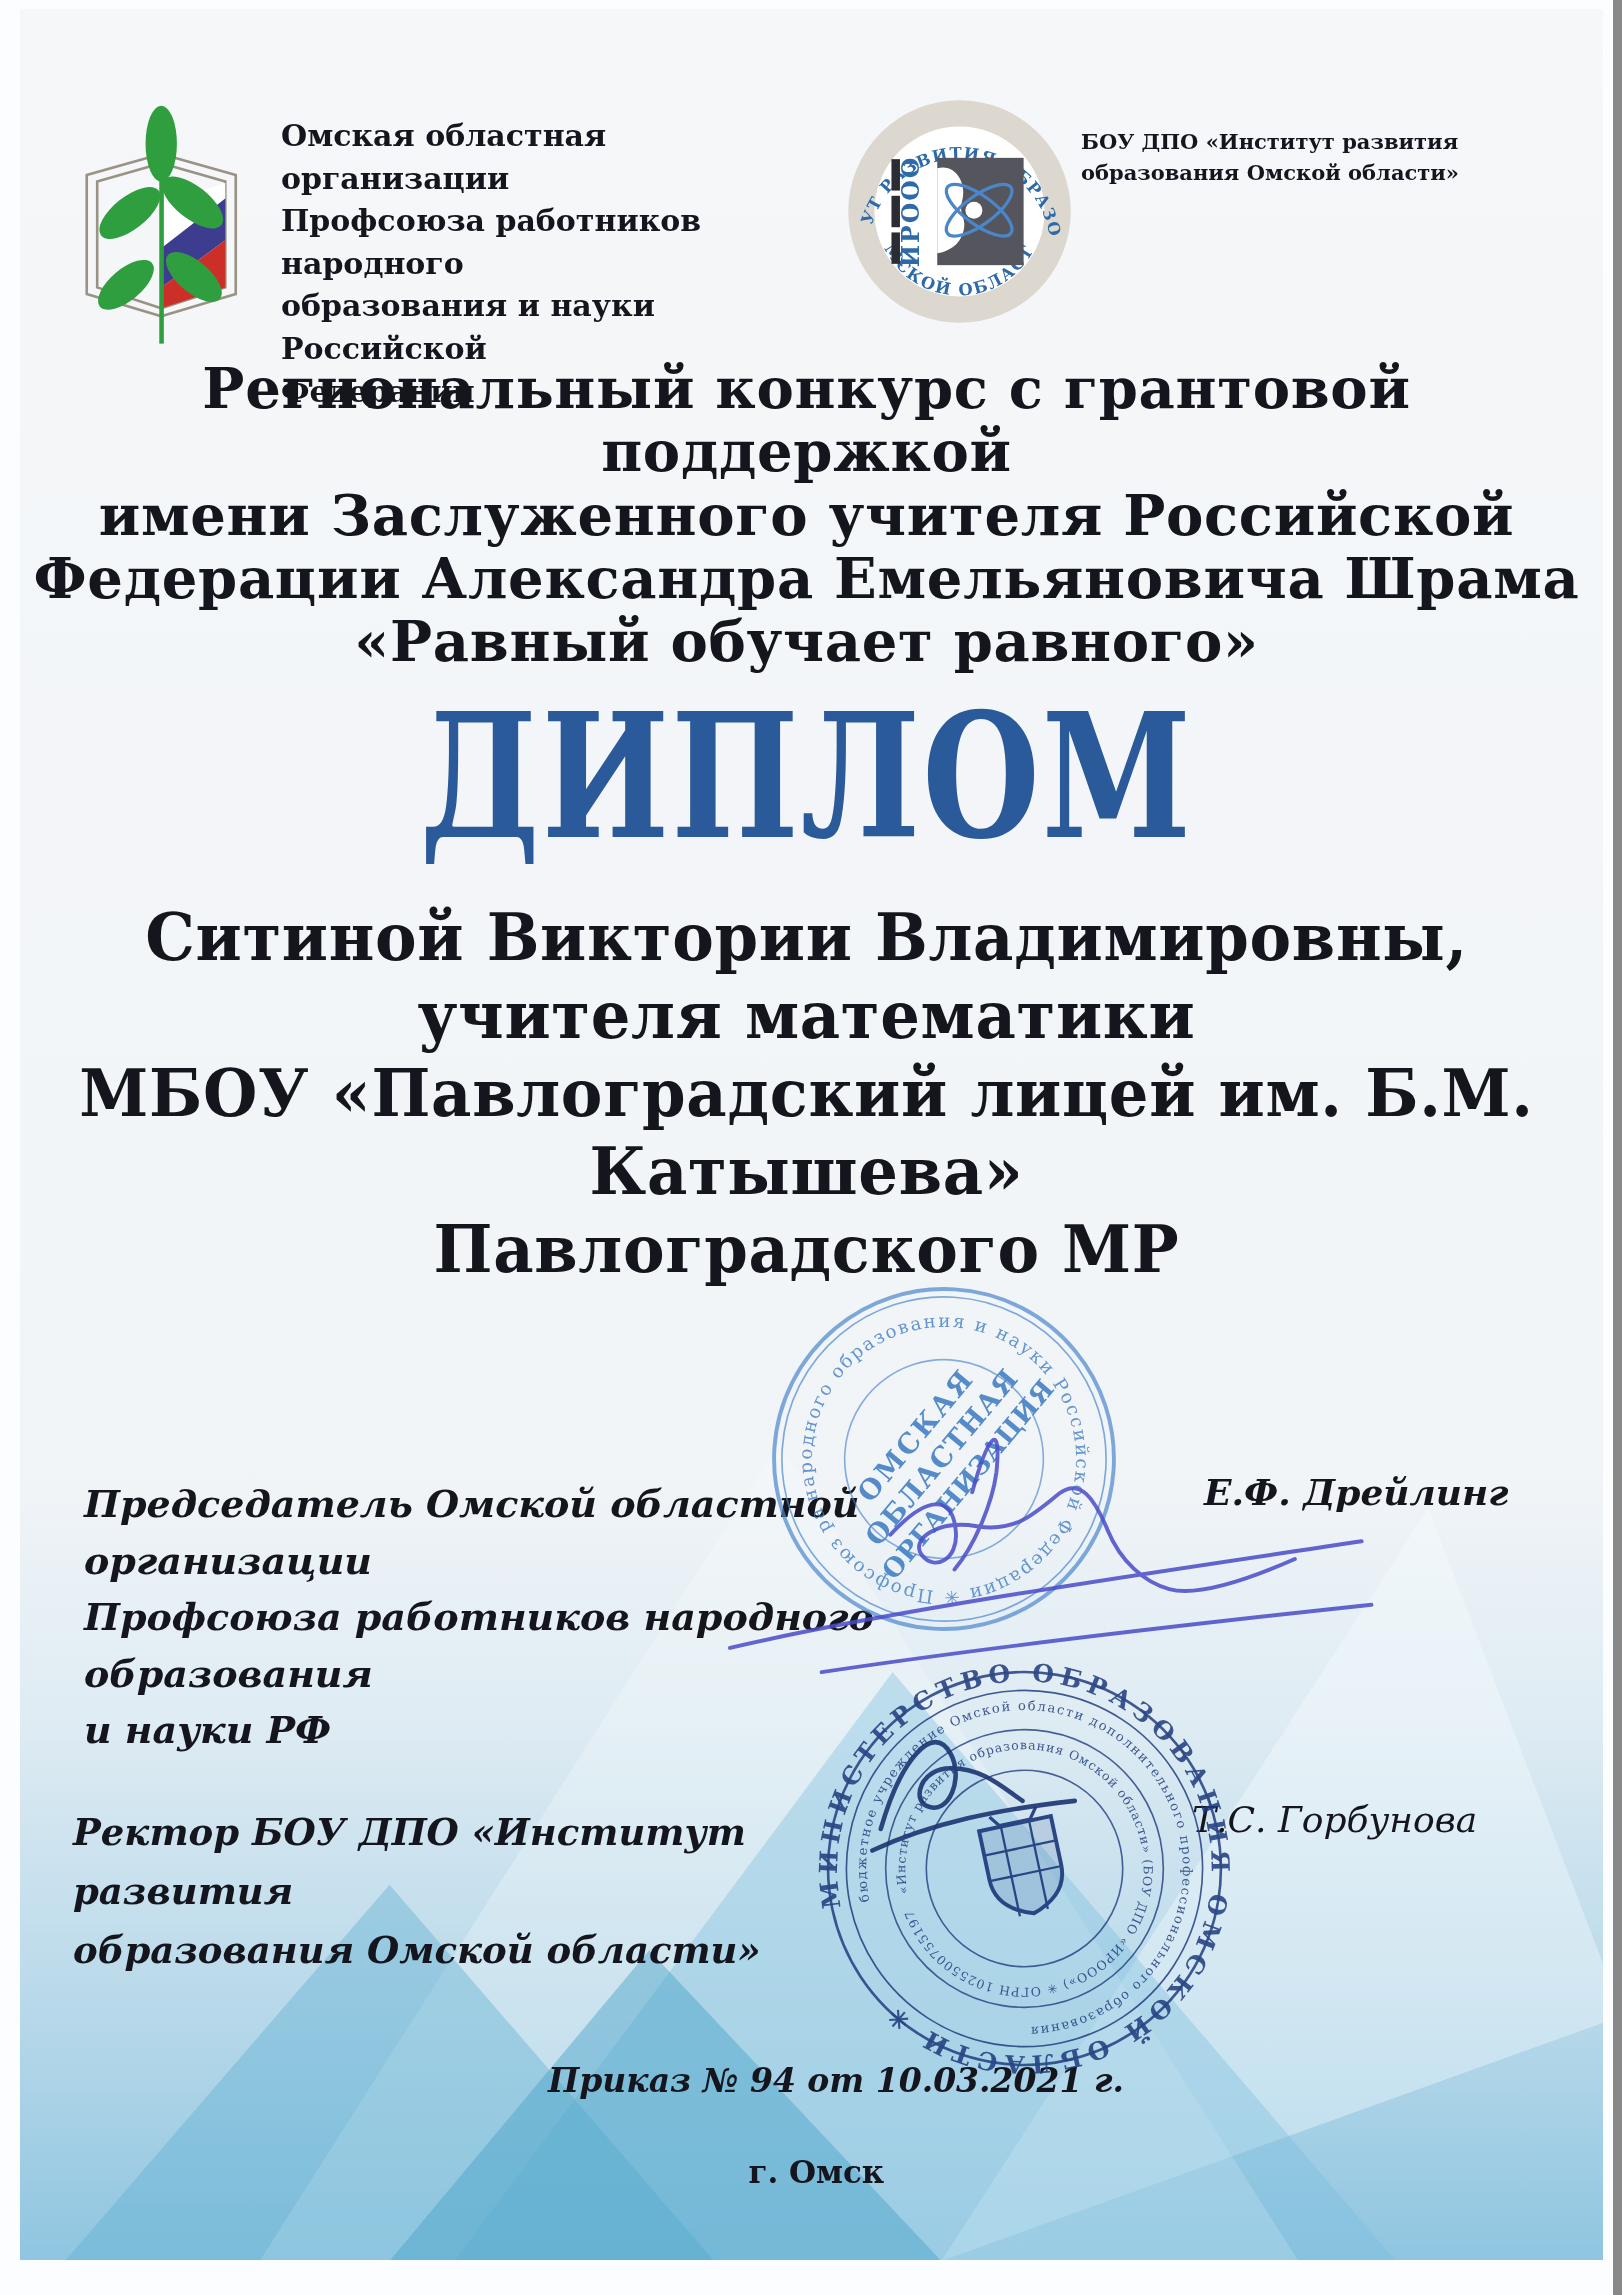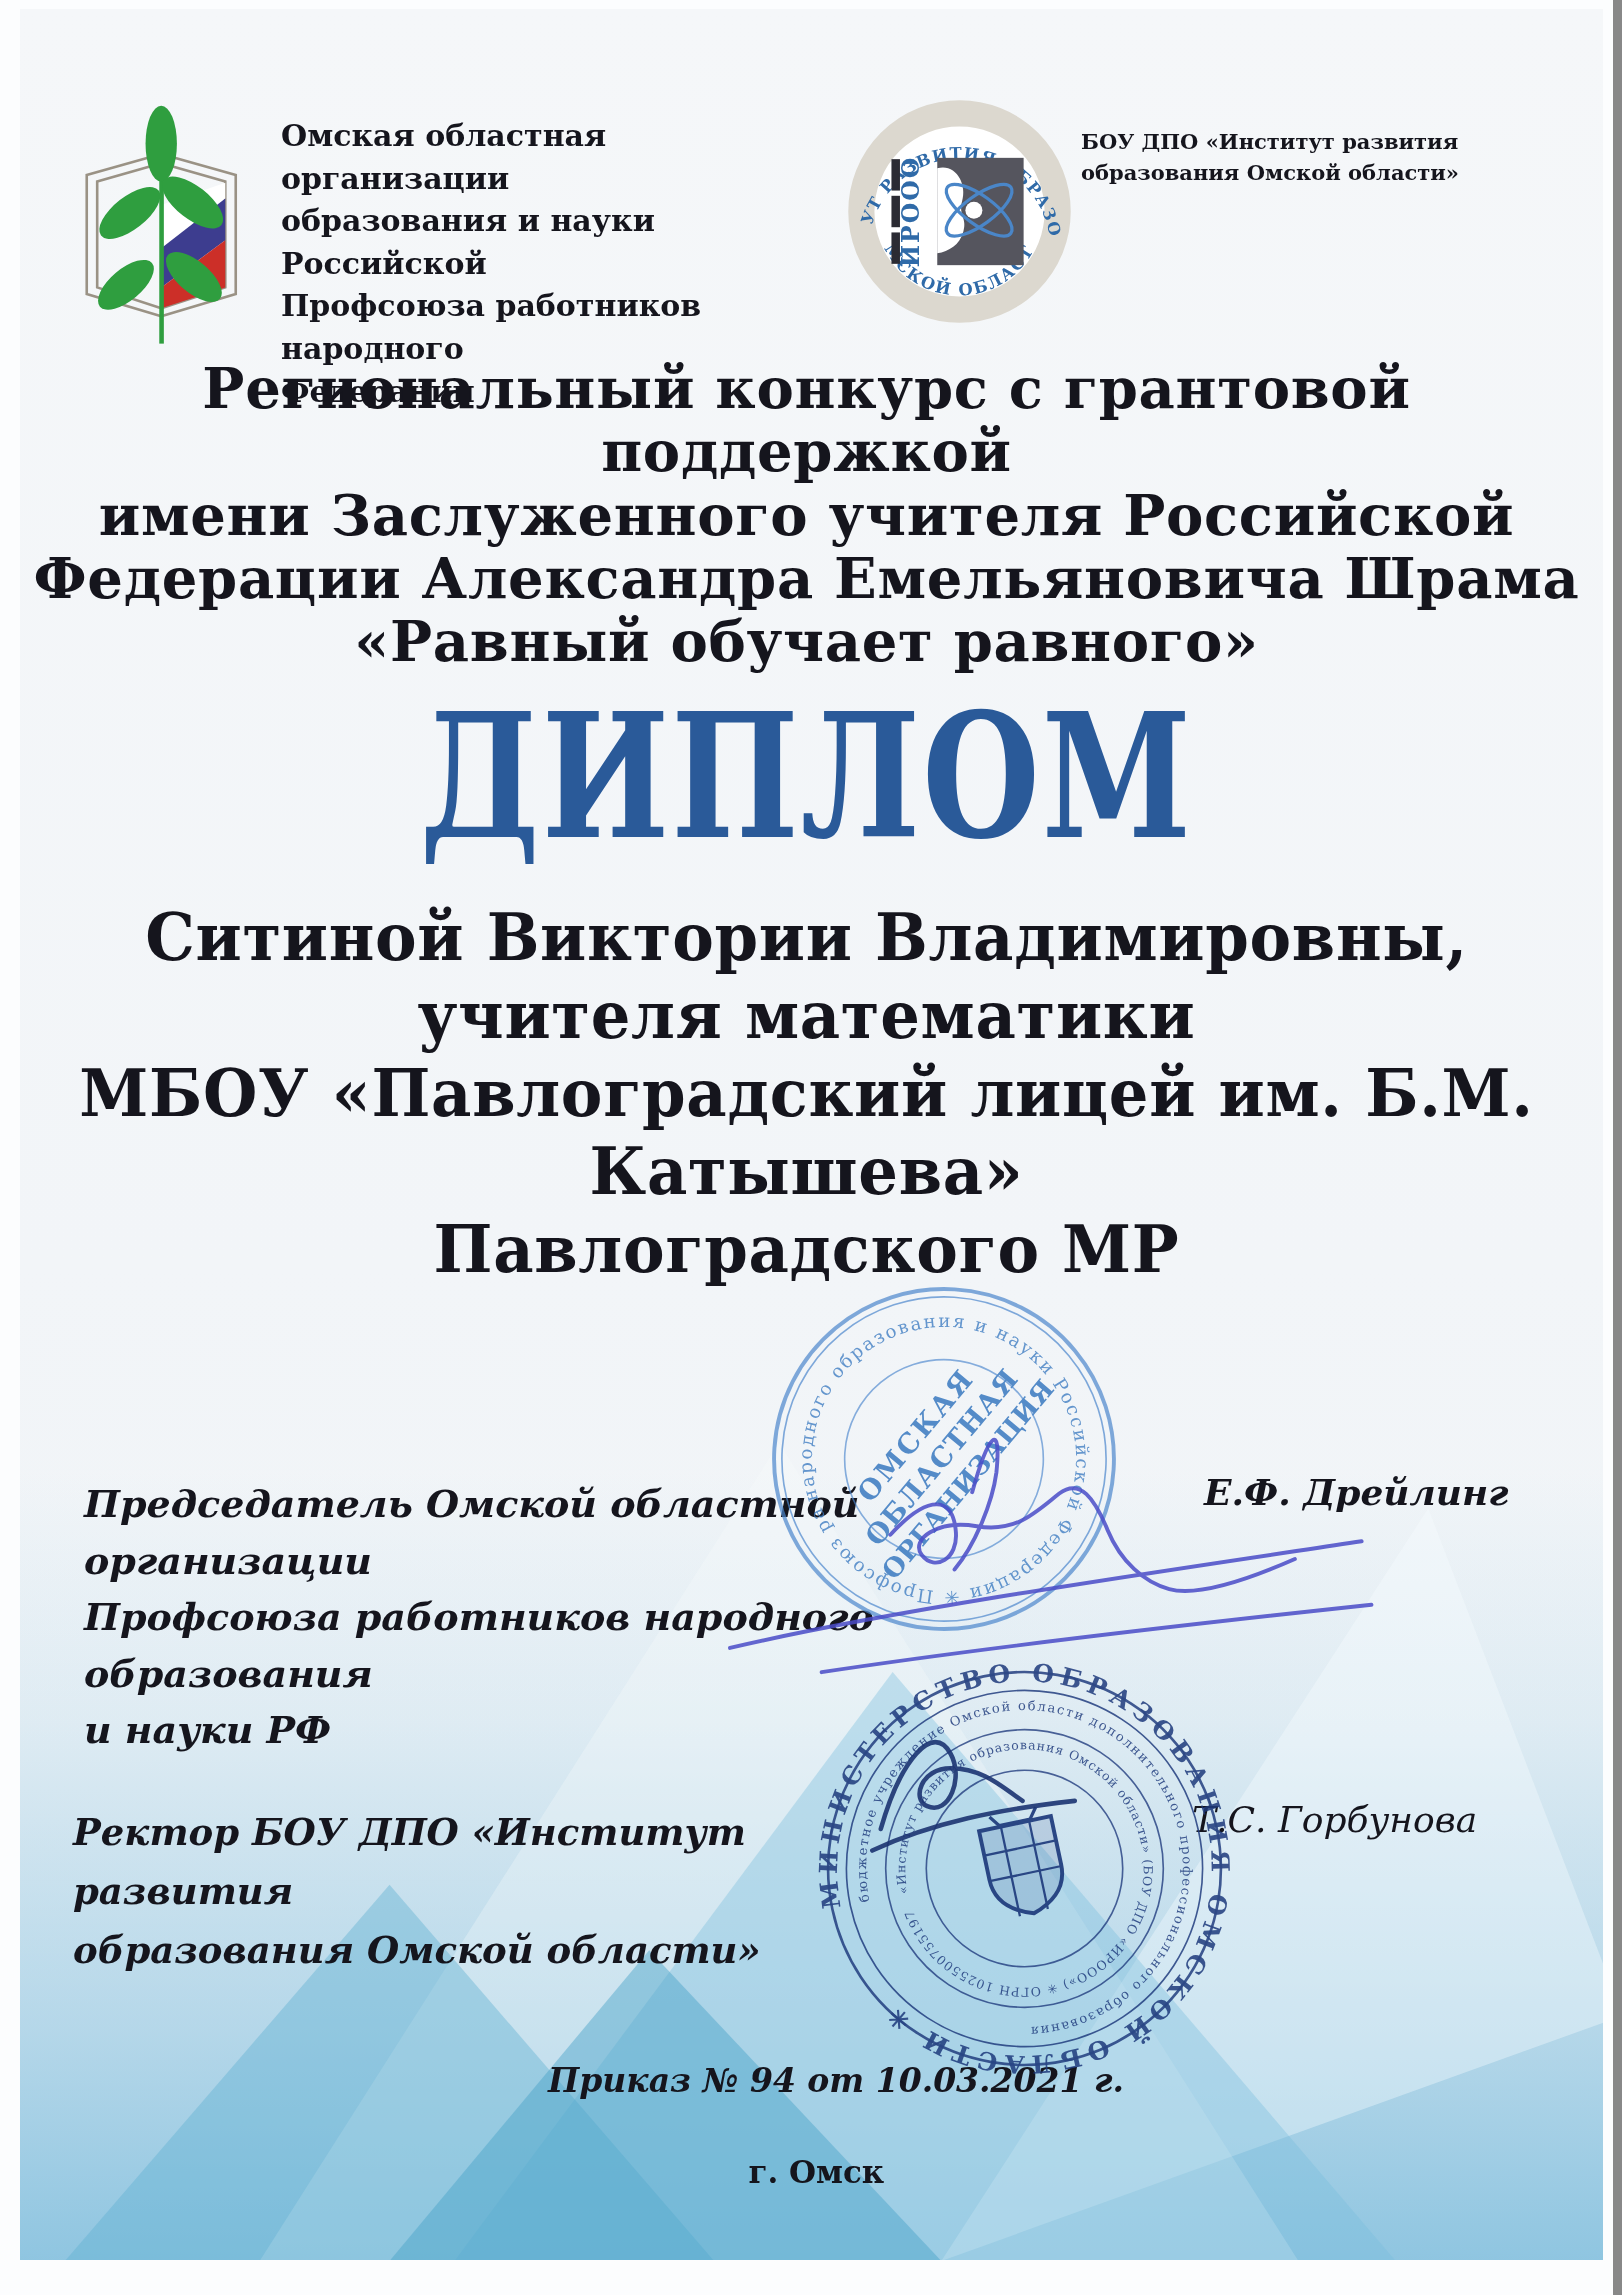--- a/index.html
+++ b/index.html
@@ -78,22 +78,22 @@
         <ellipse cx="102" cy="208" rx="56" ry="25" transform="rotate(-38 102 208)"></ellipse>
         <ellipse cx="198" cy="192" rx="56" ry="25" transform="rotate(38 198 192)"></ellipse>
         <ellipse cx="96" cy="318" rx="52" ry="24" transform="rotate(-40 96 318)"></ellipse>
         <ellipse cx="200" cy="306" rx="52" ry="24" transform="rotate(40 200 306)"></ellipse>
       </g>
     </svg>
   </div>
 
   <div class="org-left">
     <div>Омская областная организации</div>
+    <div>Профсоюза работников народного</div>
     <div>образования и науки Российской</div>
-    <div>Профсоюза работников народного</div>
     <div>Федерации</div>
   </div>
 
   <div class="logo-seal">
     <svg width="229" height="229" viewBox="-175 -175 350 350" xmlns:xlink="http://www.w3.org/1999/xlink">
       <circle r="168" fill="#ffffff"></circle>
       <circle r="150" fill="none" stroke="#dcd8cf" stroke-width="40"></circle>
       <circle r="120" fill="#ffffff"></circle>
       <defs>
         <path id="sealTop" d="M -136,30 A 139,139 0 0 1 136,30"></path>

